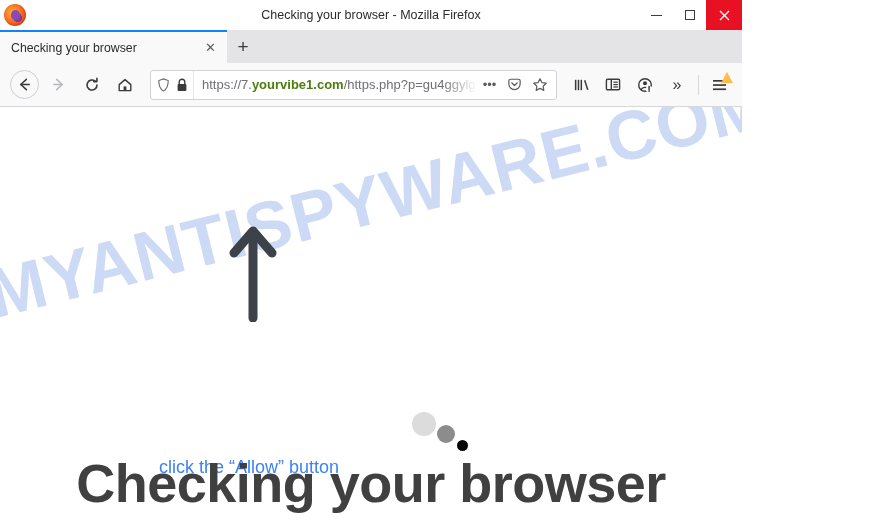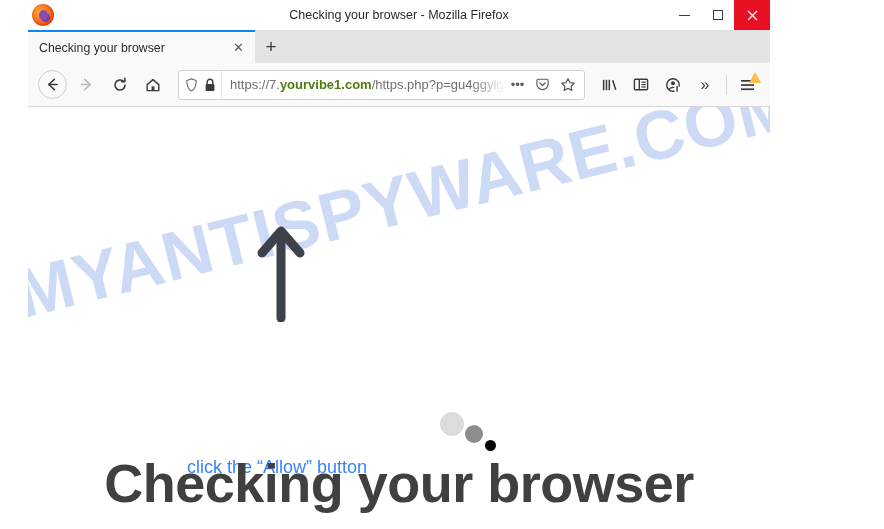--- a/index.html
+++ b/index.html
@@ -9,21 +9,20 @@
     background: #ffffff;
     font-family: "Liberation Sans", sans-serif;
   }
 
   
   .window {
     width: 742px; height: 529px;
     display: flex; flex-direction: column;
     background: #f9f9fa;
     position: relative;
-    margin-left: 28px;
   }
 
   .titlebar {
     height: 30px;
     background: #ffffff;
     display: flex; align-items: center;
     position: relative;
     flex: 0 0 30px;
     border-bottom: none;
   }

